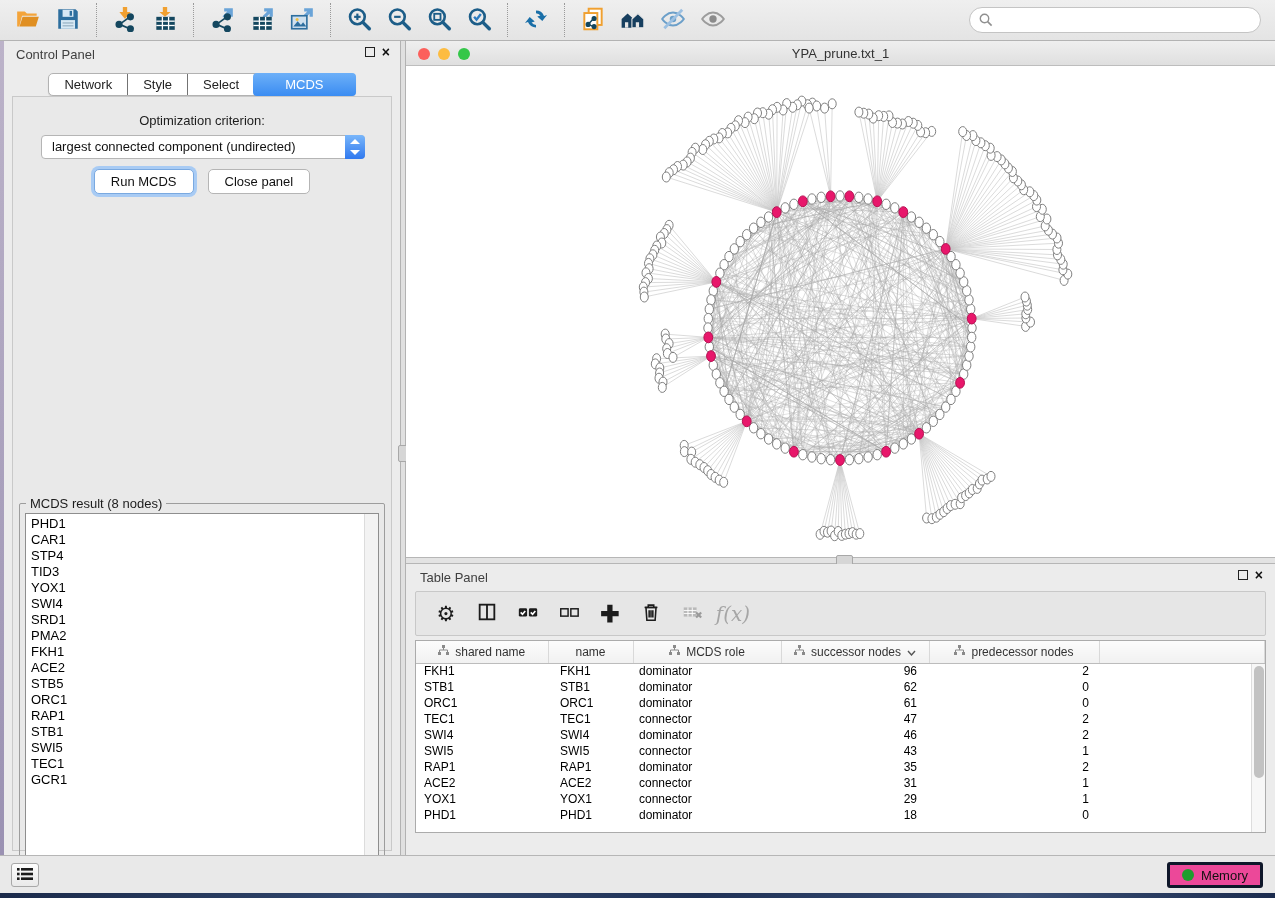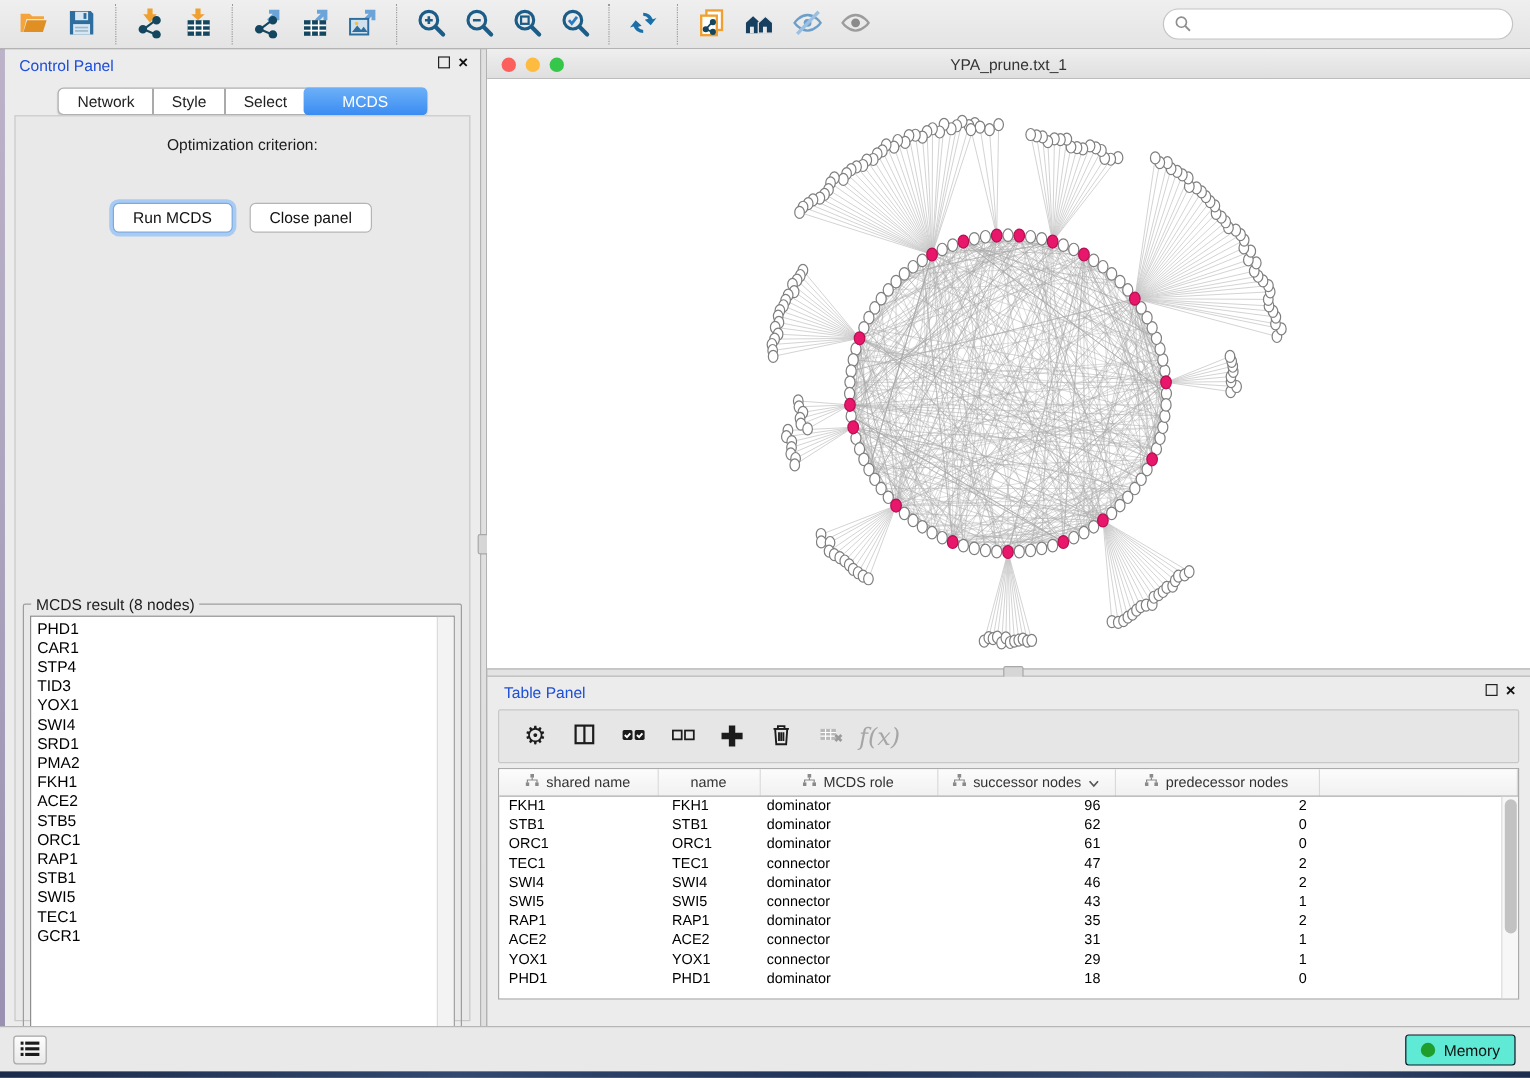--- a/index.html
+++ b/index.html
@@ -24,21 +24,21 @@
 
   
   .left-sliver { position:absolute; left:0; top:41px; width:4px; height:814px;
                  background:linear-gradient(#bcb3c9,#9a91b2); }
   .bottom-desktop { position:absolute; left:0; top:893px; width:1275px; height:5px;
                  background:linear-gradient(90deg,#1b2a4a,#32486f 30%,#203257 55%,#3a4f76 80%,#1c2c4e); }
 
   
   .cpanel { position:absolute; left:4px; top:41px; width:396px; height:814px; background:#ececec; }
   .panel-head { position:relative; height:26px; }
-  .panel-title { position:absolute; left:12px; top:6px; font-size:13px; color:#1d4ed8; }
+  .panel-title { position:absolute; left:12px; top:6px; font-size:13px; color:#404040; }
   .win-btns { position:absolute; right:10px; top:6px; display:flex; gap:7px; align-items:center; }
   .float-ico { width:10px; height:10px; border:1.6px solid #222; display:inline-block; }
   .close-ico { font-weight:bold; font-size:14px; line-height:10px; color:#111; }
 
   .seg { display:inline-flex; background:#fff; border:1px solid #b2b2b2; border-radius:5px;
          height:23px; box-shadow:0 1px 1px rgba(0,0,0,.12); }
   .seg .sg { padding:0 15px; line-height:21px; font-size:13px; color:#222; }
   .seg .sg + .sg { border-left:1px solid #737373; }
   .seg .sg.active { background:linear-gradient(#6db0f8,#3a8cf2); color:#fff; border-radius:4px;
          margin:-1px; padding:1px 32px 0; line-height:22px; border-left:none; }
@@ -115,21 +115,21 @@
                 background:#c2c2c2; border-radius:6px; }
   .tp-tabs { position:absolute; left:0; top:270px; width:100%; text-align:center; }
 
   
   .statusbar { position:absolute; left:0; top:855px; width:1275px; height:38px; background:#e9e9e9;
                border-top:1px solid #b6b6b6; }
   .sb-left { position:absolute; left:11px; top:7px; width:28px; height:24px;
              background:linear-gradient(#fdfdfd,#e9e9e9); border:1px solid #a8a8a8; border-radius:3px;
              display:flex; align-items:center; justify-content:center; }
   .sb-mem { position:absolute; right:12px; top:6px; height:26px; padding:0 12px;
-            background:#5eead4; border:1px solid #0f172a; border-radius:3px;
+            background:#ec4899; border:3px solid #0f172a; border-radius:3px;
             display:flex; align-items:center; gap:7px; font-size:13px; color:#111; }
   .mem-dot { width:12px; height:12px; border-radius:50%; background:#1f9d2d; }
 </style>
 </head>
 <body>
 
 <div id="app">
 
   <div class="toolbar">
     <div id="tbGroups" style="display:flex;align-items:center;height:100%">
@@ -313,20 +313,24 @@
       </span>
     </div>
     <div class="cp-tabs"><span class="seg" id="cpTabs">
           <span class="sg">Network</span>
           <span class="sg">Style</span>
           <span class="sg">Select</span>
           <span class="sg active">MCDS</span>
         </span></div>
     <div class="cp-content">
       <div class="opt-label">Optimization criterion:</div>
+      <div class="criterion">
+        <span>largest connected component (undirected)</span>
+        <span class="cap"></span>
+      </div>
       <div class="cp-buttons">
         <button class="btn focused">Run MCDS</button>
         <button class="btn">Close panel</button>
       </div>
       <div class="mcds-group">
         <span class="mcds-legend">MCDS result (8 nodes)</span>
         <div class="mcds-list">
           <div id="mcdsItems" style="padding-top:2px">
               <div class="mcds-item">PHD1</div>
               <div class="mcds-item">CAR1</div>

